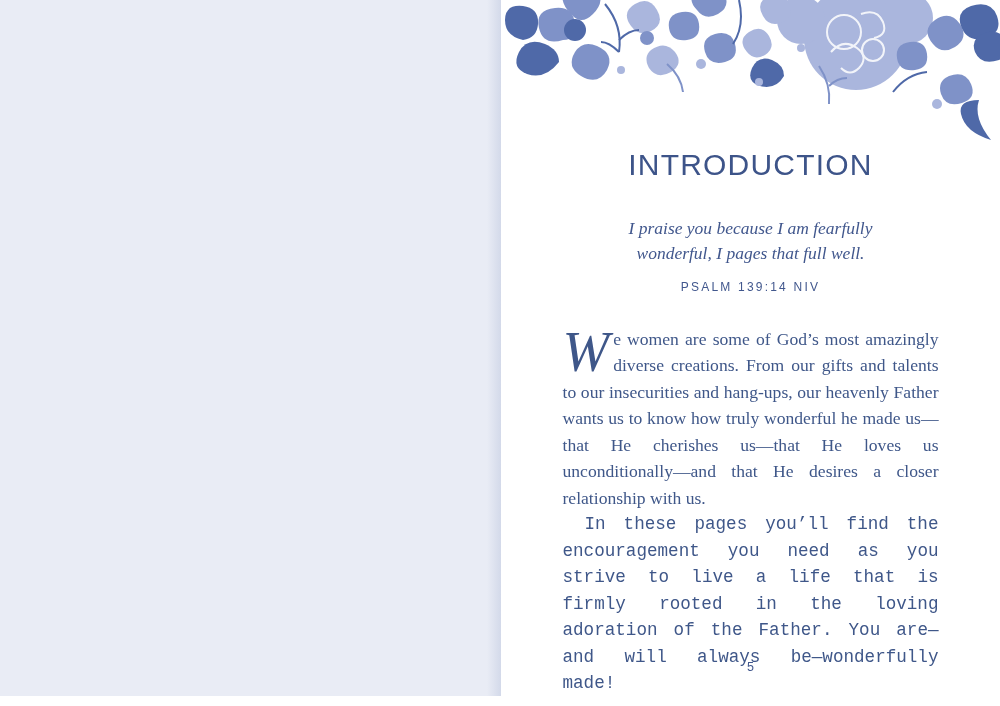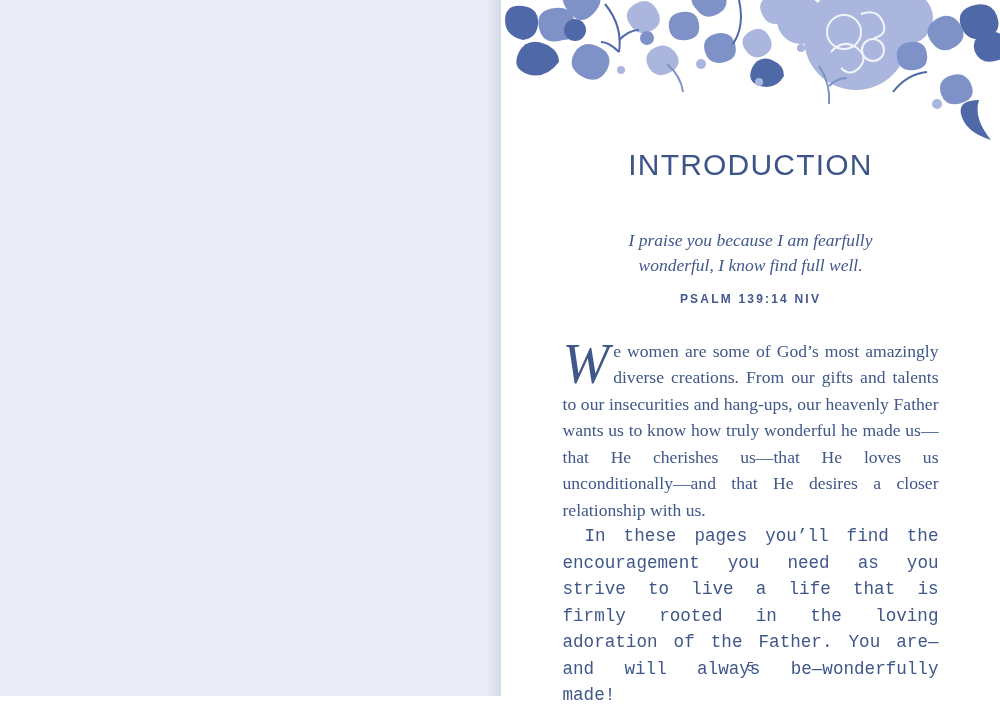--- a/index.html
+++ b/index.html
@@ -68,37 +68,36 @@
     font-weight: normal;
     color: #3d5489;
     font-size: 30px;
     letter-spacing: 1.2px;
     text-align: center;
     margin: 0;
     padding: 0;
     line-height: 34px;
   }
   .verse {
-    margin: 46px auto 0 auto;
+    margin: 34px auto 0 auto;
     width: 330px;
     text-align: center;
     font-style: italic;
     color: #41578d;
     font-size: 17.5px;
     line-height: 24.5px;
   }
   .verse-ref {
     margin: 10px auto 0 auto;
     text-align: center;
     font-family: "Liberation Sans", sans-serif;
     font-style: normal;
     color: #41578d;
     font-size: 12px;
     letter-spacing: 2.2px;
-    font-weight: bold;
   }
   .body-copy {
     margin: 26px auto 0 auto;
     width: 376px;
     color: #3f5789;
     font-size: 17.6px;
     line-height: 26.5px;
     text-align: justify;
   }
   .body-copy p {
@@ -226,21 +225,21 @@
           <circle cx="300" cy="48" r="4"></circle>
         </g>
       </svg>
     </div>
 
     <div class="content">
       <h1 class="title">INTRODUCTION</h1>
 
       <div class="verse">
         <div>I praise you because I am fearfully</div>
-        <div>wonderful, I know find full well.</div>
+        <div>wonderful, I pages that full well.</div>
         <div class="verse-ref">PSALM 139:14 NIV</div>
       </div>
 
       <div class="body-copy">
         <p class="first"><span class="dropcap">W</span><span>e women are some of God’s most amazingly diverse creations. From our gifts and talents to our insecurities and hang-ups, our heavenly Father wants us to know how truly wonderful he made us—that He cherishes us—that He loves us unconditionally—and that He desires a closer relationship with us.</span></p>
         <p class="indent">In these pages you’ll find the encouragement you need as you strive to live a life that is firmly rooted in the loving adoration of the Father. You are—and will always be—wonderfully made!</p>
       </div>
     </div>
 
     <div class="page-number">5</div>

